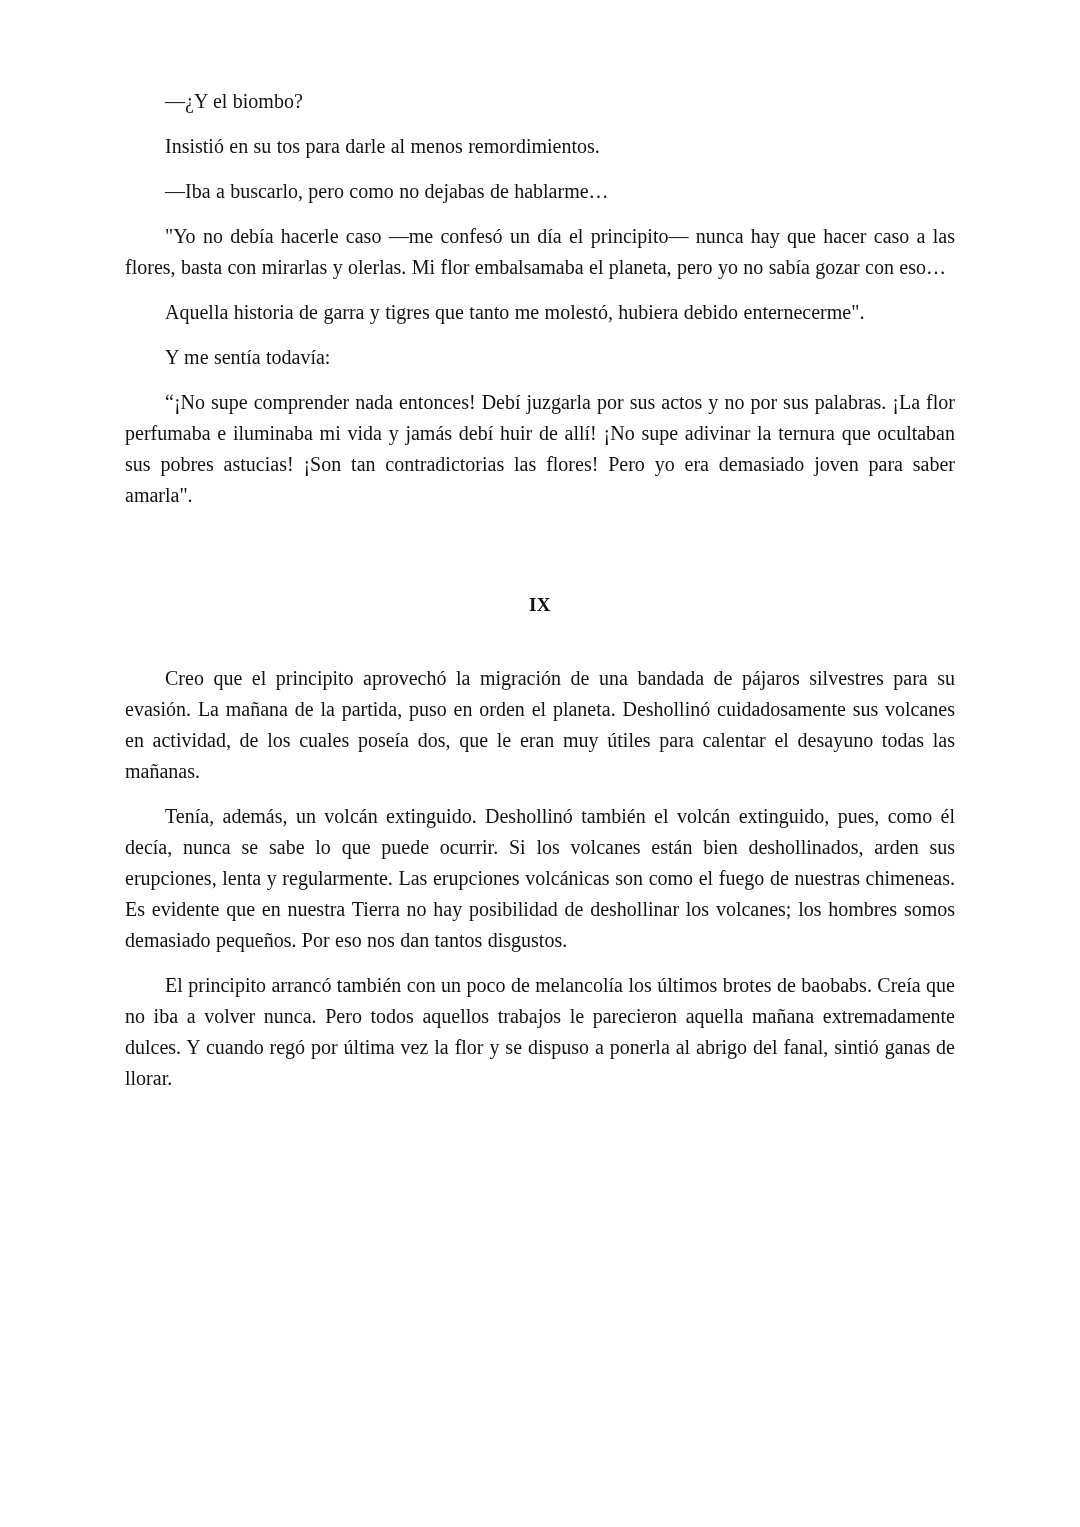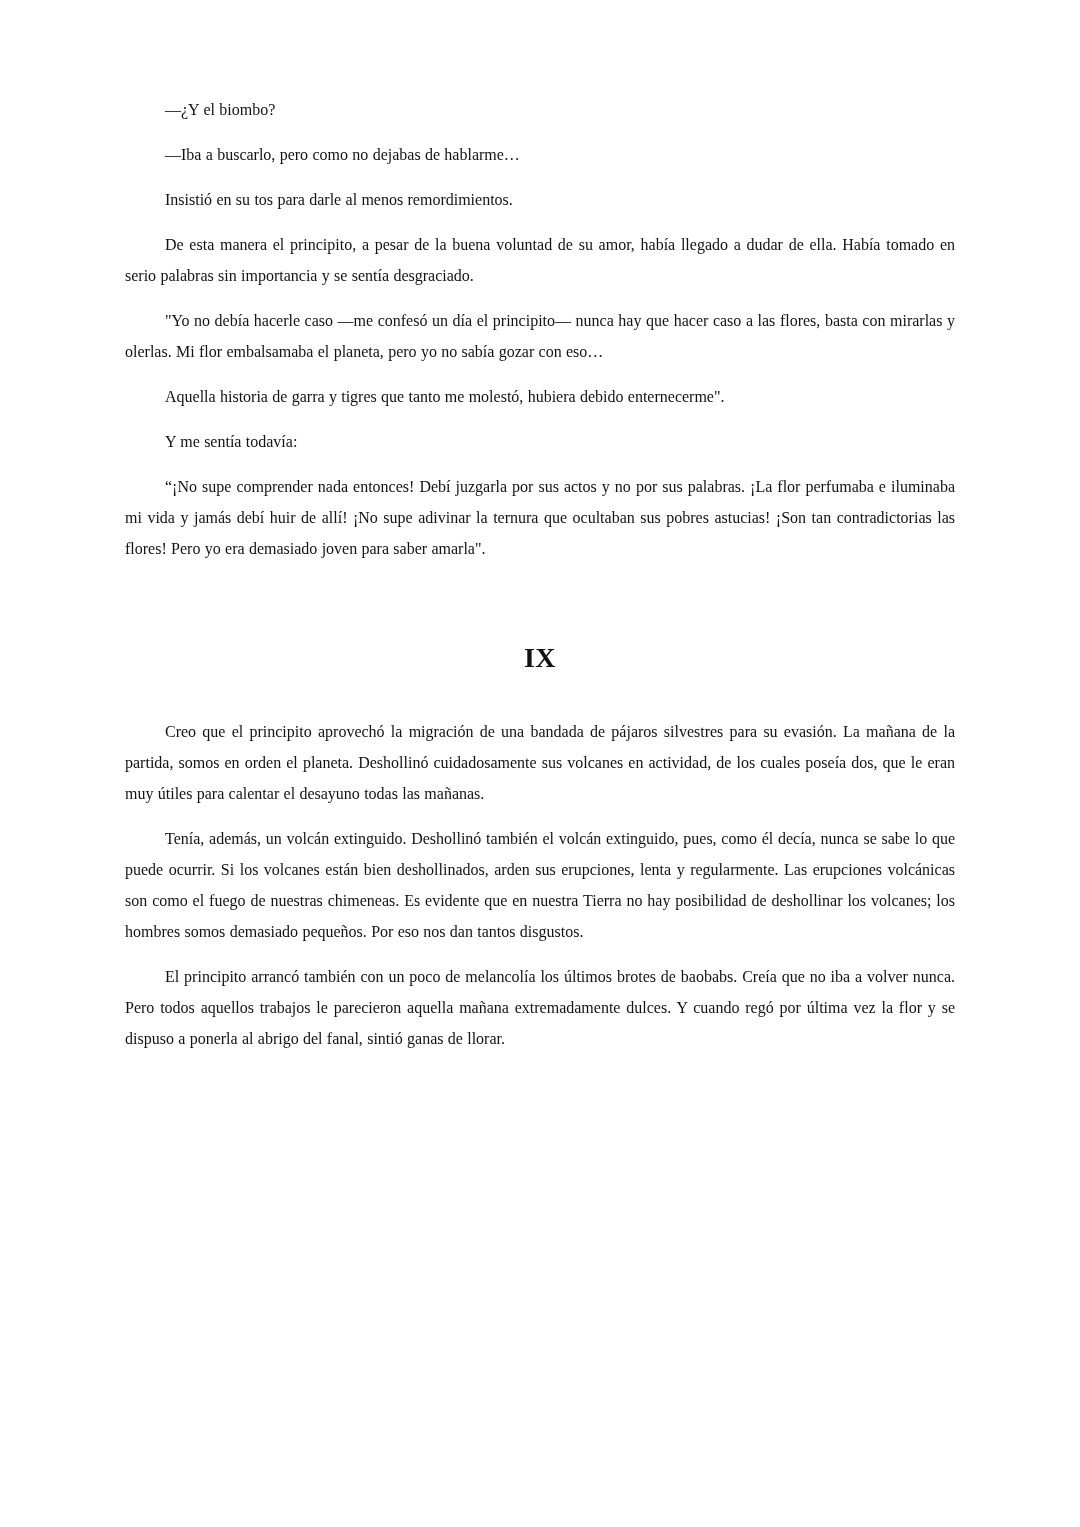--- a/index.html
+++ b/index.html
@@ -14,53 +14,52 @@
     font-family: "Liberation Serif", "DejaVu Serif", serif;
   }
   .page {
     box-sizing: border-box;
     width: 1080px;
     height: 1527px;
     padding: 86px 125px 0 125px;
     color: #121212;
   }
   .page p {
-    margin: 8px 0 14px 0;
-    font-size: 16px;
+    margin: 0 0 14px 0;
+    font-size: 20px;
     line-height: 31px;
     text-align: justify;
     text-indent: 40px;
     word-spacing: 0.02em;
   }
   .chapter-heading {
     margin: 78px 0 43px 0;
-    font-size: 28px;
+    font-size: 19px;
     line-height: 31px;
     font-weight: bold;
     text-align: center;
     letter-spacing: 0.5px;
   }
 </style>
 </head>
 <body>
 
 <div class="page">
 
   <section>
     <p>—¿Y el biombo?</p>
+    <p>Insistió en su tos para darle al menos remordimientos.</p>
     <p>—Iba a buscarlo, pero como no dejabas de hablarme…</p>
-    <p>Insistió en su tos para darle al menos remordimientos.</p>
-    <p>De esta manera el principito, a pesar de la buena voluntad de su amor, había llegado a dudar de ella. Había tomado en serio palabras sin importancia y se sentía desgraciado.</p>
     <p>"Yo no debía hacerle caso —me confesó un día el principito— nunca hay que hacer caso a las flores, basta con mirarlas y olerlas. Mi flor embalsamaba el planeta, pero yo no sabía gozar con eso…</p>
     <p>Aquella historia de garra y tigres que tanto me molestó, hubiera debido enternecerme".</p>
     <p>Y me sentía todavía:</p>
     <p>“¡No supe comprender nada entonces! Debí juzgarla por sus actos y no por sus palabras. ¡La flor perfumaba e iluminaba mi vida y jamás debí huir de allí! ¡No supe adivinar la ternura que ocultaban sus pobres astucias! ¡Son tan contradictorias las flores! Pero yo era demasiado joven para saber amarla".</p>
   </section>
 
   <h2 class="chapter-heading">IX</h2>
 
   <section>
-    <p>Creo que el principito aprovechó la migración de una bandada de pájaros silvestres para su evasión. La mañana de la partida, somos en orden el planeta. Deshollinó cuidadosamente sus volcanes en actividad, de los cuales poseía dos, que le eran muy útiles para calentar el desayuno todas las mañanas.</p>
+    <p>Creo que el principito aprovechó la migración de una bandada de pájaros silvestres para su evasión. La mañana de la partida, puso en orden el planeta. Deshollinó cuidadosamente sus volcanes en actividad, de los cuales poseía dos, que le eran muy útiles para calentar el desayuno todas las mañanas.</p>
     <p>Tenía, además, un volcán extinguido. Deshollinó también el volcán extinguido, pues, como él decía, nunca se sabe lo que puede ocurrir. Si los volcanes están bien deshollinados, arden sus erupciones, lenta y regularmente. Las erupciones volcánicas son como el fuego de nuestras chimeneas. Es evidente que en nuestra Tierra no hay posibilidad de deshollinar los volcanes; los hombres somos demasiado pequeños. Por eso nos dan tantos disgustos.</p>
     <p>El principito arrancó también con un poco de melancolía los últimos brotes de baobabs. Creía que no iba a volver nunca. Pero todos aquellos trabajos le parecieron aquella mañana extremadamente dulces. Y cuando regó por última vez la flor y se dispuso a ponerla al abrigo del fanal, sintió ganas de llorar.</p>
   </section>
 
 </div>
 
 </body></html>

